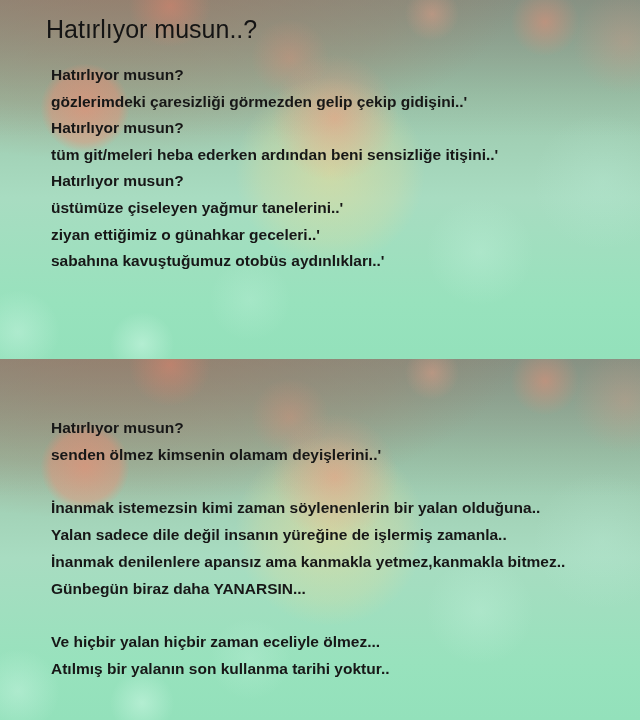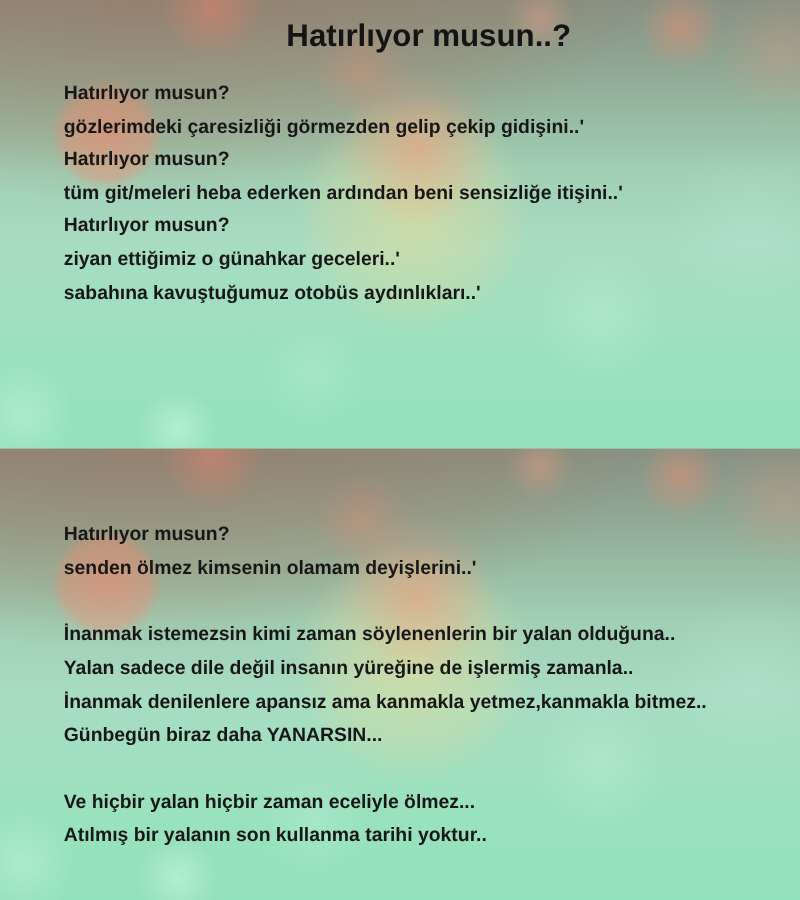--- a/index.html
+++ b/index.html
@@ -45,24 +45,23 @@
       linear-gradient(to bottom, rgba(118,110,100,0.38), rgba(118,110,100,0.16) 22%, rgba(118,110,100,0) 38%),
       
       linear-gradient(to bottom, #92a796 0%, #9cc6ab 26%, #a8dcc1 55%, #98e2bd 84%, #93e1bb 100%);
   }
   .tile-1 { height: 359px; }
   .tile-2 { height: 361px; }
   .page-title {
     margin: 14px 0 0 46px;
     font-size: 25px;
     line-height: 30px;
-    font-weight: 700;
+    font-weight: 400;
     color: #141414;
     letter-spacing: 0px;
-    text-align: center;
   }
   .lines {
     margin: 18px 0 0 51px;
   }
   .lines-2 {
     margin: 0 0 0 51px;
     padding-top: 56px;
   }
   .line {
     height: 26.6px;
@@ -83,20 +82,21 @@
 <div class="page">
 
   <section class="tile tile-1">
     <h1 class="page-title">Hatırlıyor musun..?</h1>
     <div class="lines">
       <div class="line">Hatırlıyor musun?</div>
       <div class="line">gözlerimdeki çaresizliği görmezden gelip çekip gidişini..'</div>
       <div class="line">Hatırlıyor musun?</div>
       <div class="line">tüm git/meleri heba ederken ardından beni sensizliğe itişini..'</div>
       <div class="line">Hatırlıyor musun?</div>
+      <div class="line">üstümüze çiseleyen yağmur tanelerini..'</div>
       <div class="line">ziyan ettiğimiz o günahkar geceleri..'</div>
       <div class="line">sabahına kavuştuğumuz otobüs aydınlıkları..'</div>
     </div>
   </section>
 
   <section class="tile tile-2">
     <div class="lines-2">
       <div class="line">Hatırlıyor musun?</div>
       <div class="line">senden ölmez kimsenin olamam deyişlerini..'</div>
       <div class="line"></div>

